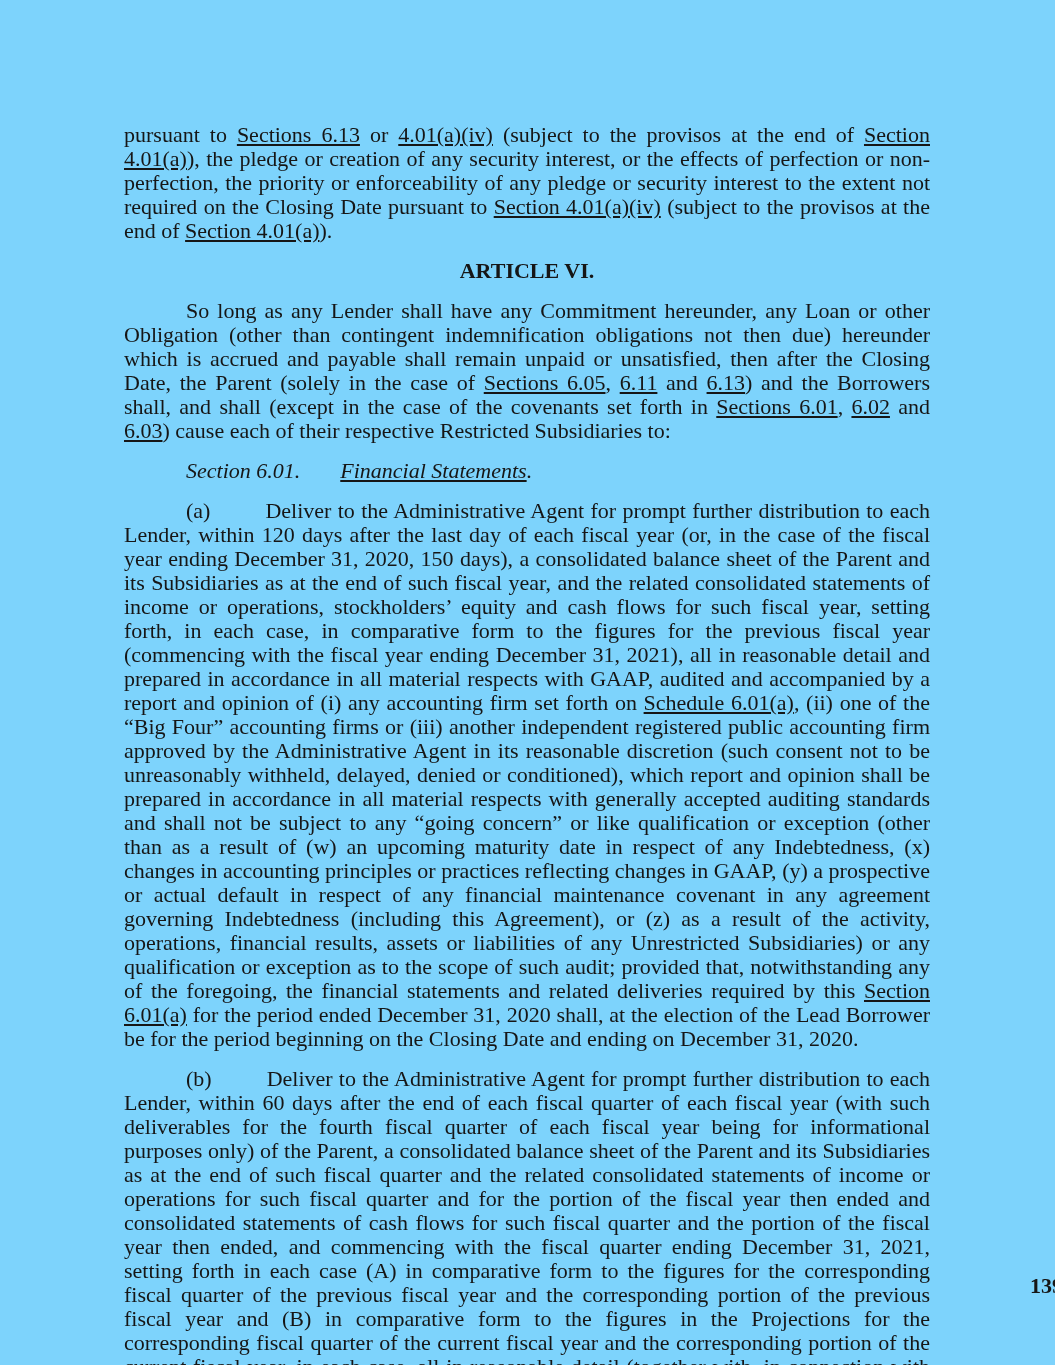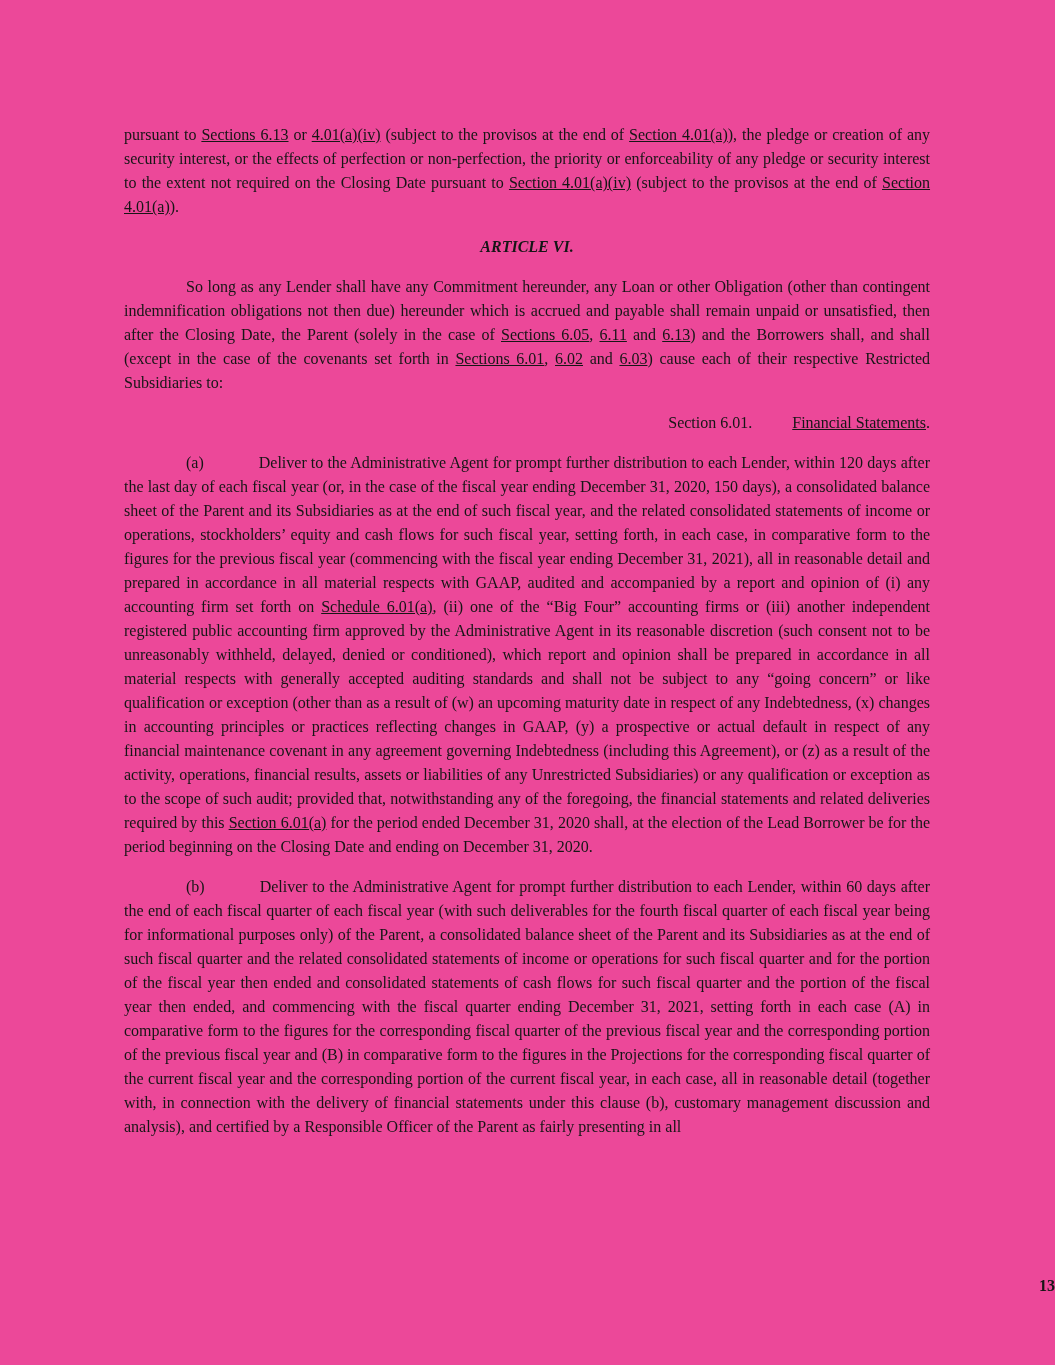--- a/index.html
+++ b/index.html
@@ -2,49 +2,50 @@
 <html><head>
 <meta charset="utf-8">
 <style>
   html, body { margin: 0; padding: 0; }
   body { background: #e8e8e8; }
   .page {
     position: relative;
     width: 1055px;
     height: 1365px;
     margin: 0 auto;
-    background: #ec4899;
+    background: #7dd3fc;
     color: #161616;
     font-family: "Liberation Serif", "DejaVu Serif", serif;
-    font-size: 16px;
+    font-size: 22px;
     line-height: 24px;
     overflow: hidden;
   }
   .text-block {
     position: absolute;
     top: 123px;
     left: 124px;
     width: 806px;
   }
   .para {
     margin: 0 0 16px 0;
     text-align: justify;
   }
   .para.indent { text-indent: 62px; }
   .heading-block {
     margin: 0 0 16px 0;
     text-align: center;
     font-weight: bold;
   }
-  .heading-line { display: block; font-style: italic; }
+  .heading-line { display: block; }
   .u { text-decoration: underline; }
   .section-line {
     margin: 0 0 16px 0;
     padding-left: 62px;
-    text-align: right;
+    text-align: left;
+    font-style: italic;
   }
   .tab-gap {
     display: inline-block;
     width: 55px;
     height: 1px;
   }
   .tab-gap-small {
     display: inline-block;
     width: 40px;
     height: 1px;

